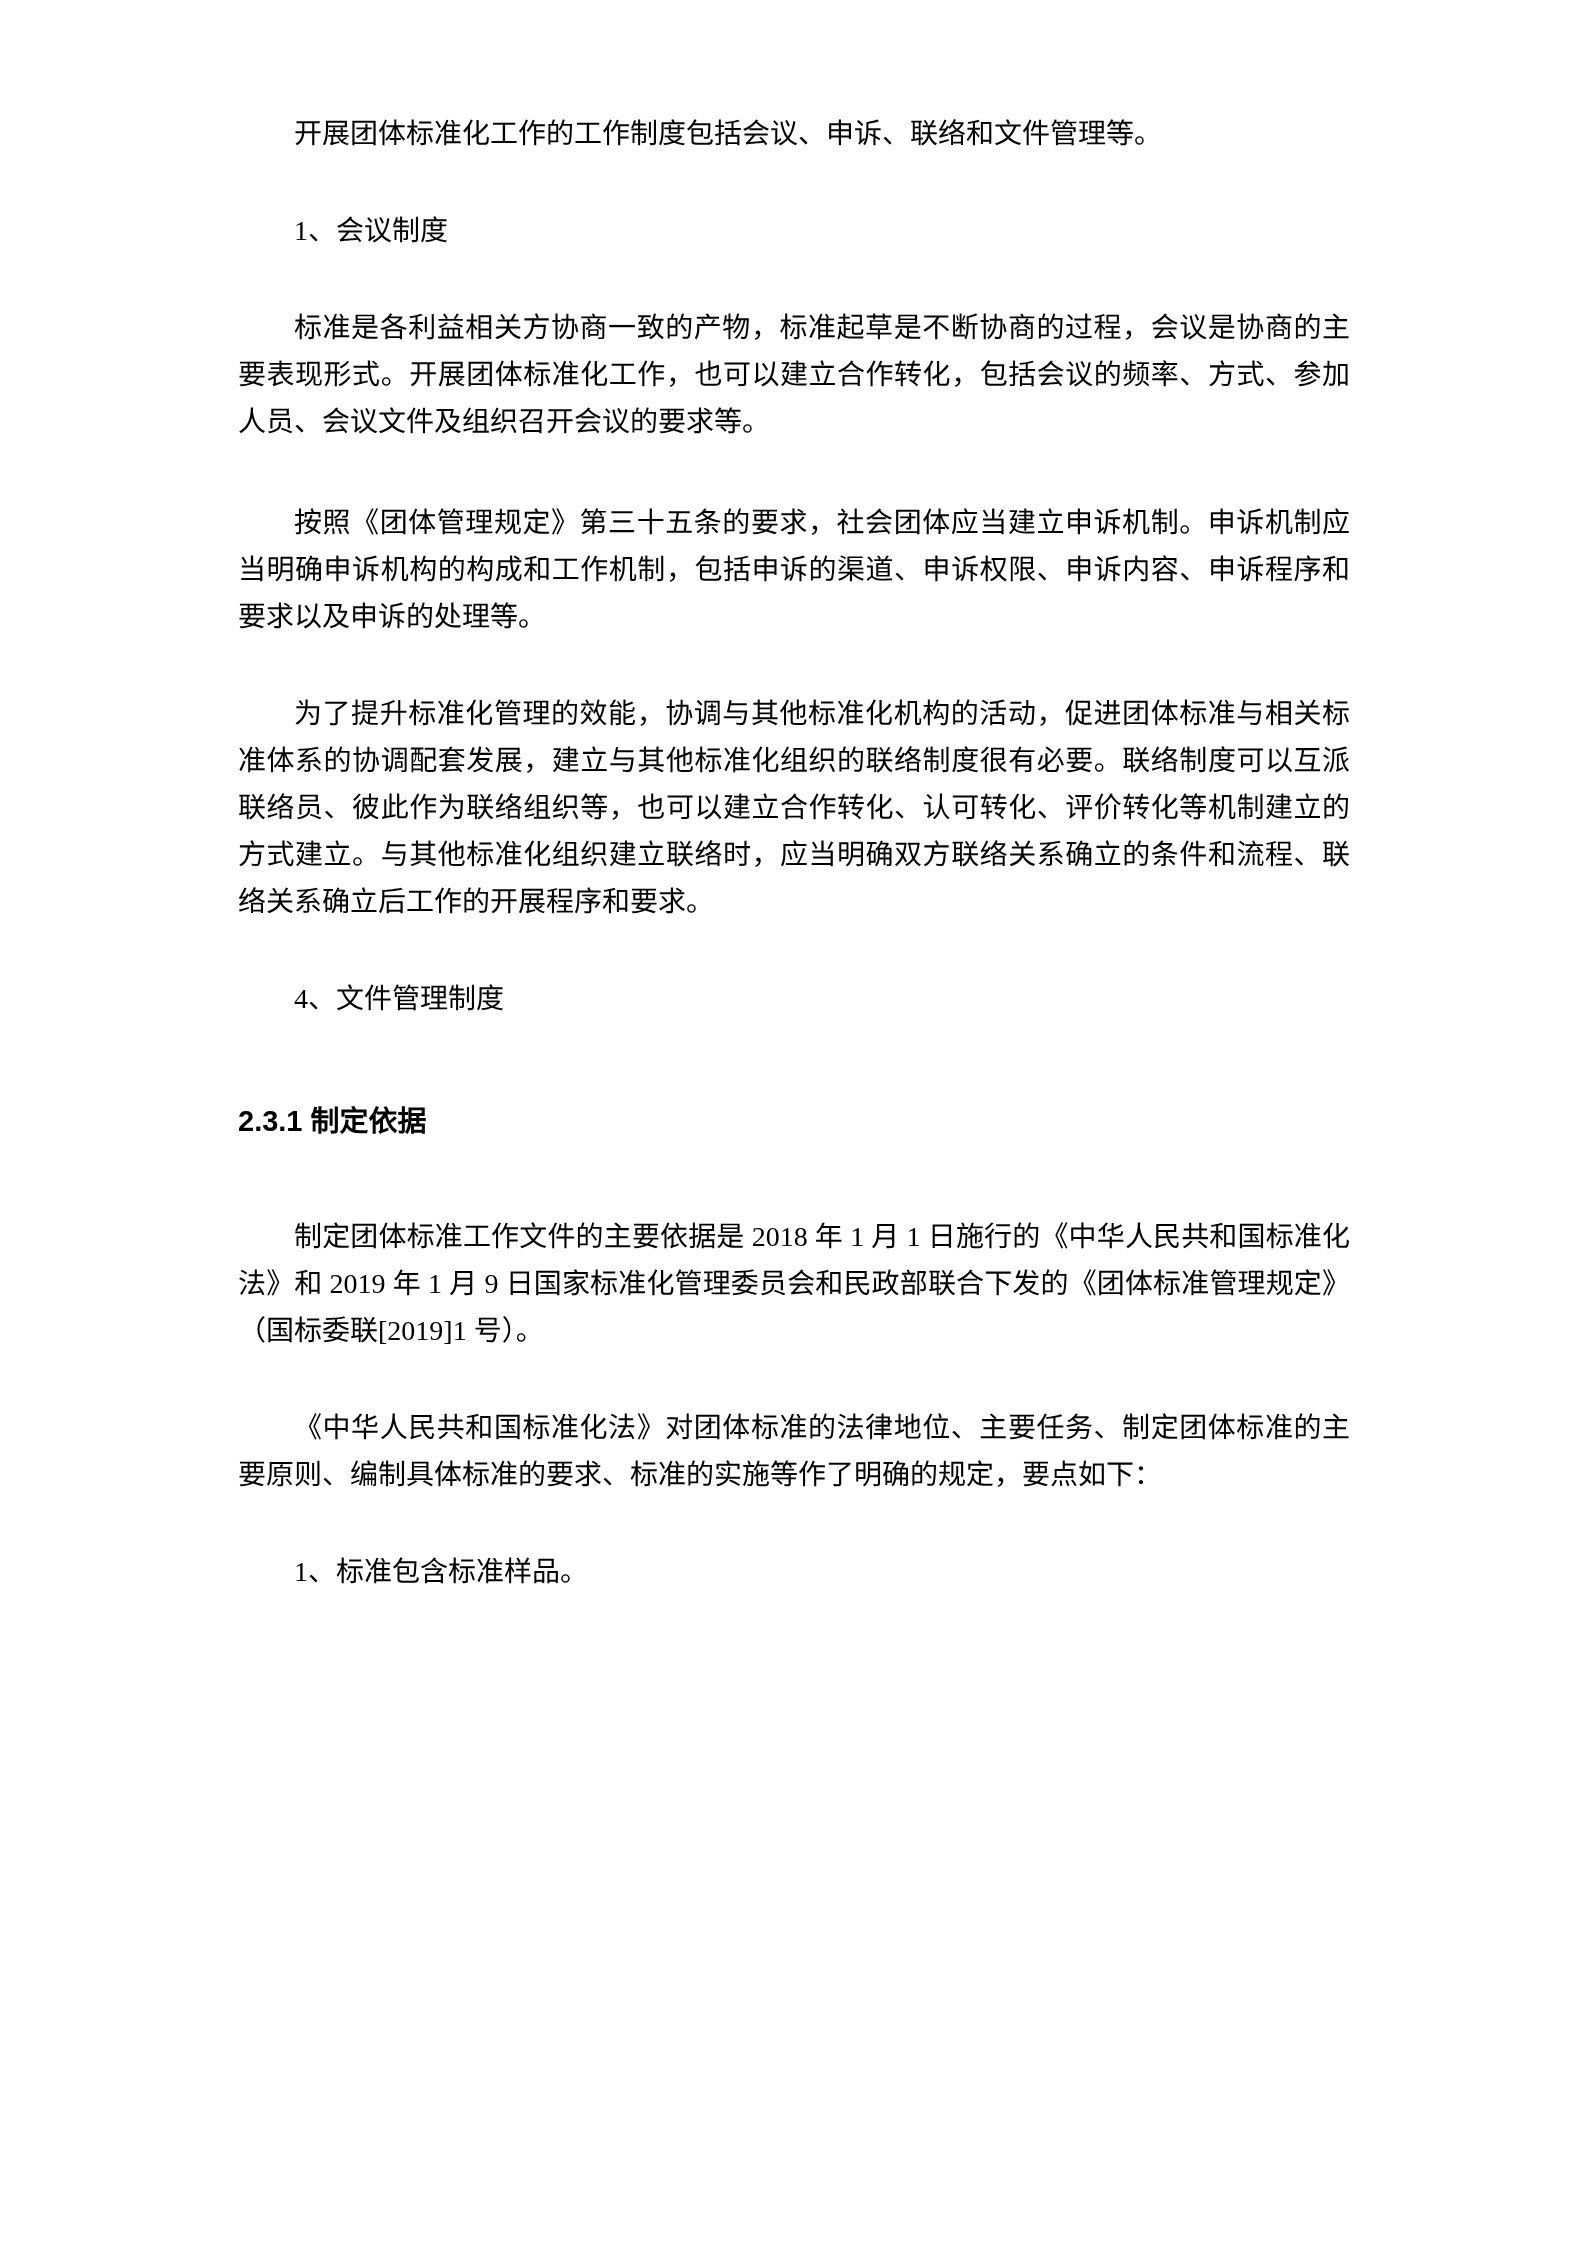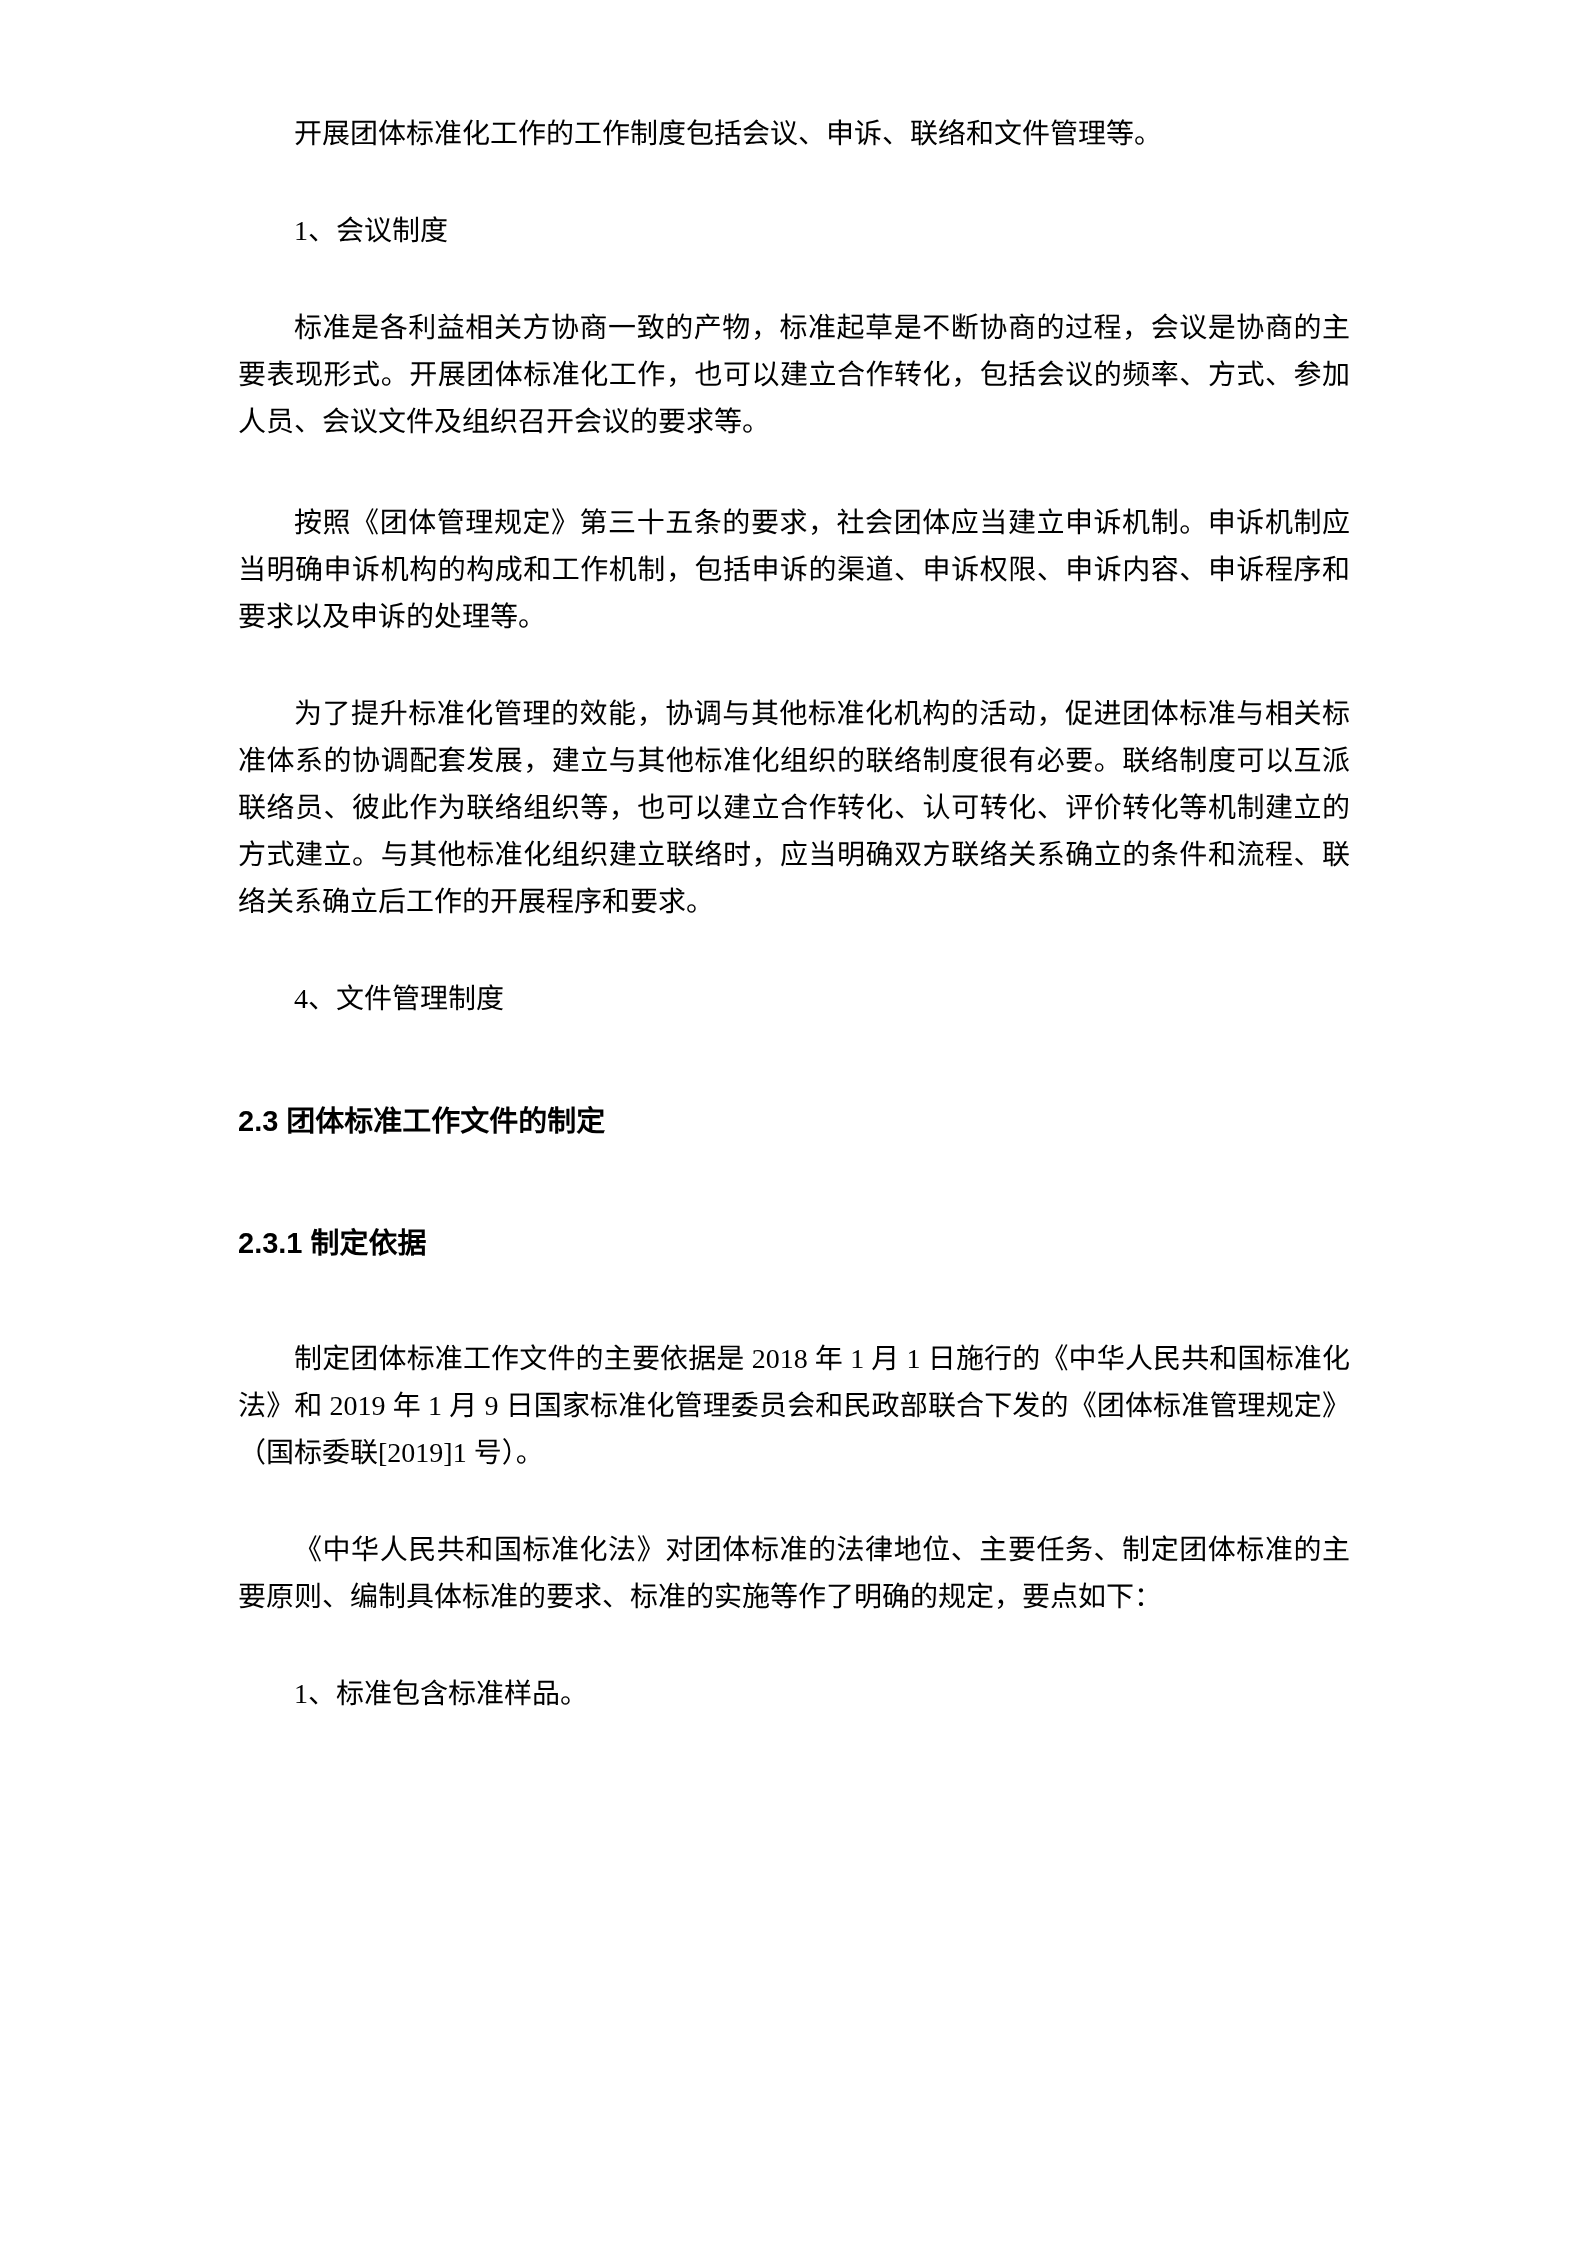--- a/index.html
+++ b/index.html
@@ -48,21 +48,20 @@
 
   <p class="para">1、会议制度</p>
   <p class="para mb54">标准是各利益相关方协商一致的产物，标准起草是不断协商的过程，会议是协商的主要表现形式。开展团体标准化工作，也可以建立合作转化，包括会议的频率、方式、参加人员、会议文件及组织召开会议的要求等。</p>
 
   <p class="para">按照《团体管理规定》第三十五条的要求，社会团体应当建立申诉机制。申诉机制应当明确申诉机构的构成和工作机制，包括申诉的渠道、申诉权限、申诉内容、申诉程序和要求以及申诉的处理等。</p>
 
   <p class="para">为了提升标准化管理的效能，协调与其他标准化机构的活动，促进团体标准与相关标准体系的协调配套发展，建立与其他标准化组织的联络制度很有必要。联络制度可以互派联络员、彼此作为联络组织等，也可以建立合作转化、认可转化、评价转化等机制建立的方式建立。与其他标准化组织建立联络时，应当明确双方联络关系确立的条件和流程、联络关系确立后工作的开展程序和要求。</p>
 
   <p class="para mb58">4、文件管理制度</p>
 
-  <h2 class="hbold">2.3 团体标准工作文件的制定</h2>
 
   <h3 class="hbold mb94">2.3.1 制定依据</h3>
 
   <p class="para">制定团体标准工作文件的主要依据是 2018 年 1 月 1 日施行的《中华人民共和国标准化法》和 2019 年 1 月 9 日国家标准化管理委员会和民政部联合下发的《团体标准管理规定》（国标委联[2019]1 号）。</p>
 
   <p class="para">《中华人民共和国标准化法》对团体标准的法律地位、主要任务、制定团体标准的主要原则、编制具体标准的要求、标准的实施等作了明确的规定，要点如下：</p>
 
   <p class="para">1、标准包含标准样品。</p>
 
 </div>

